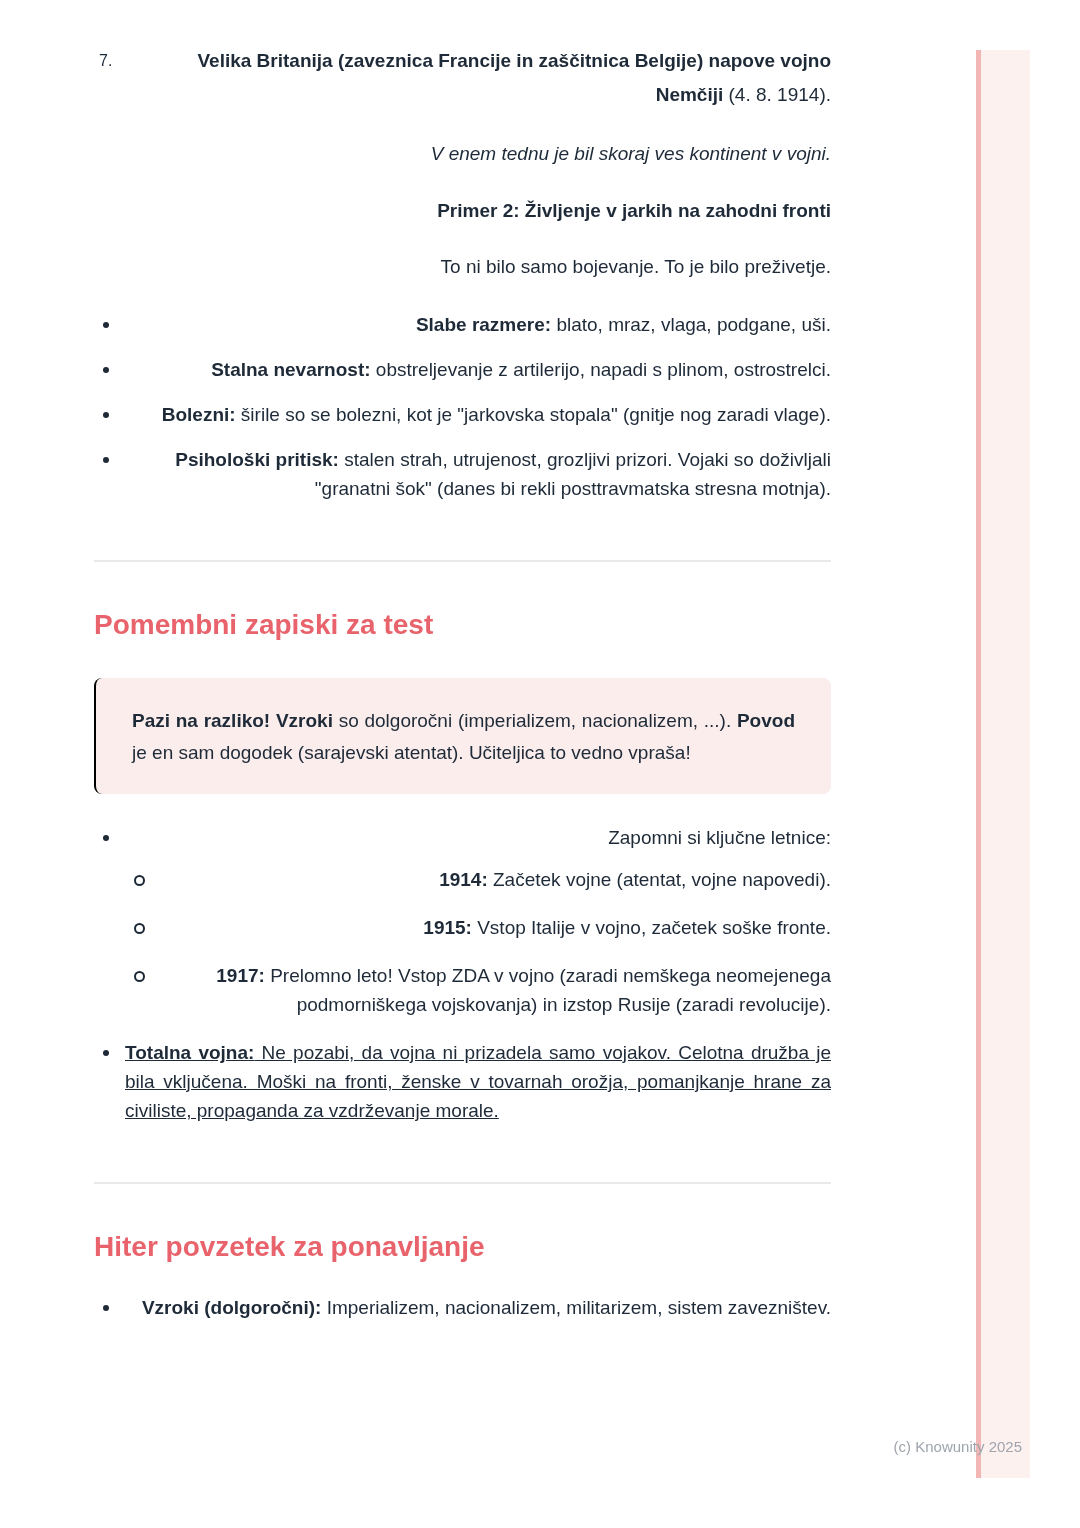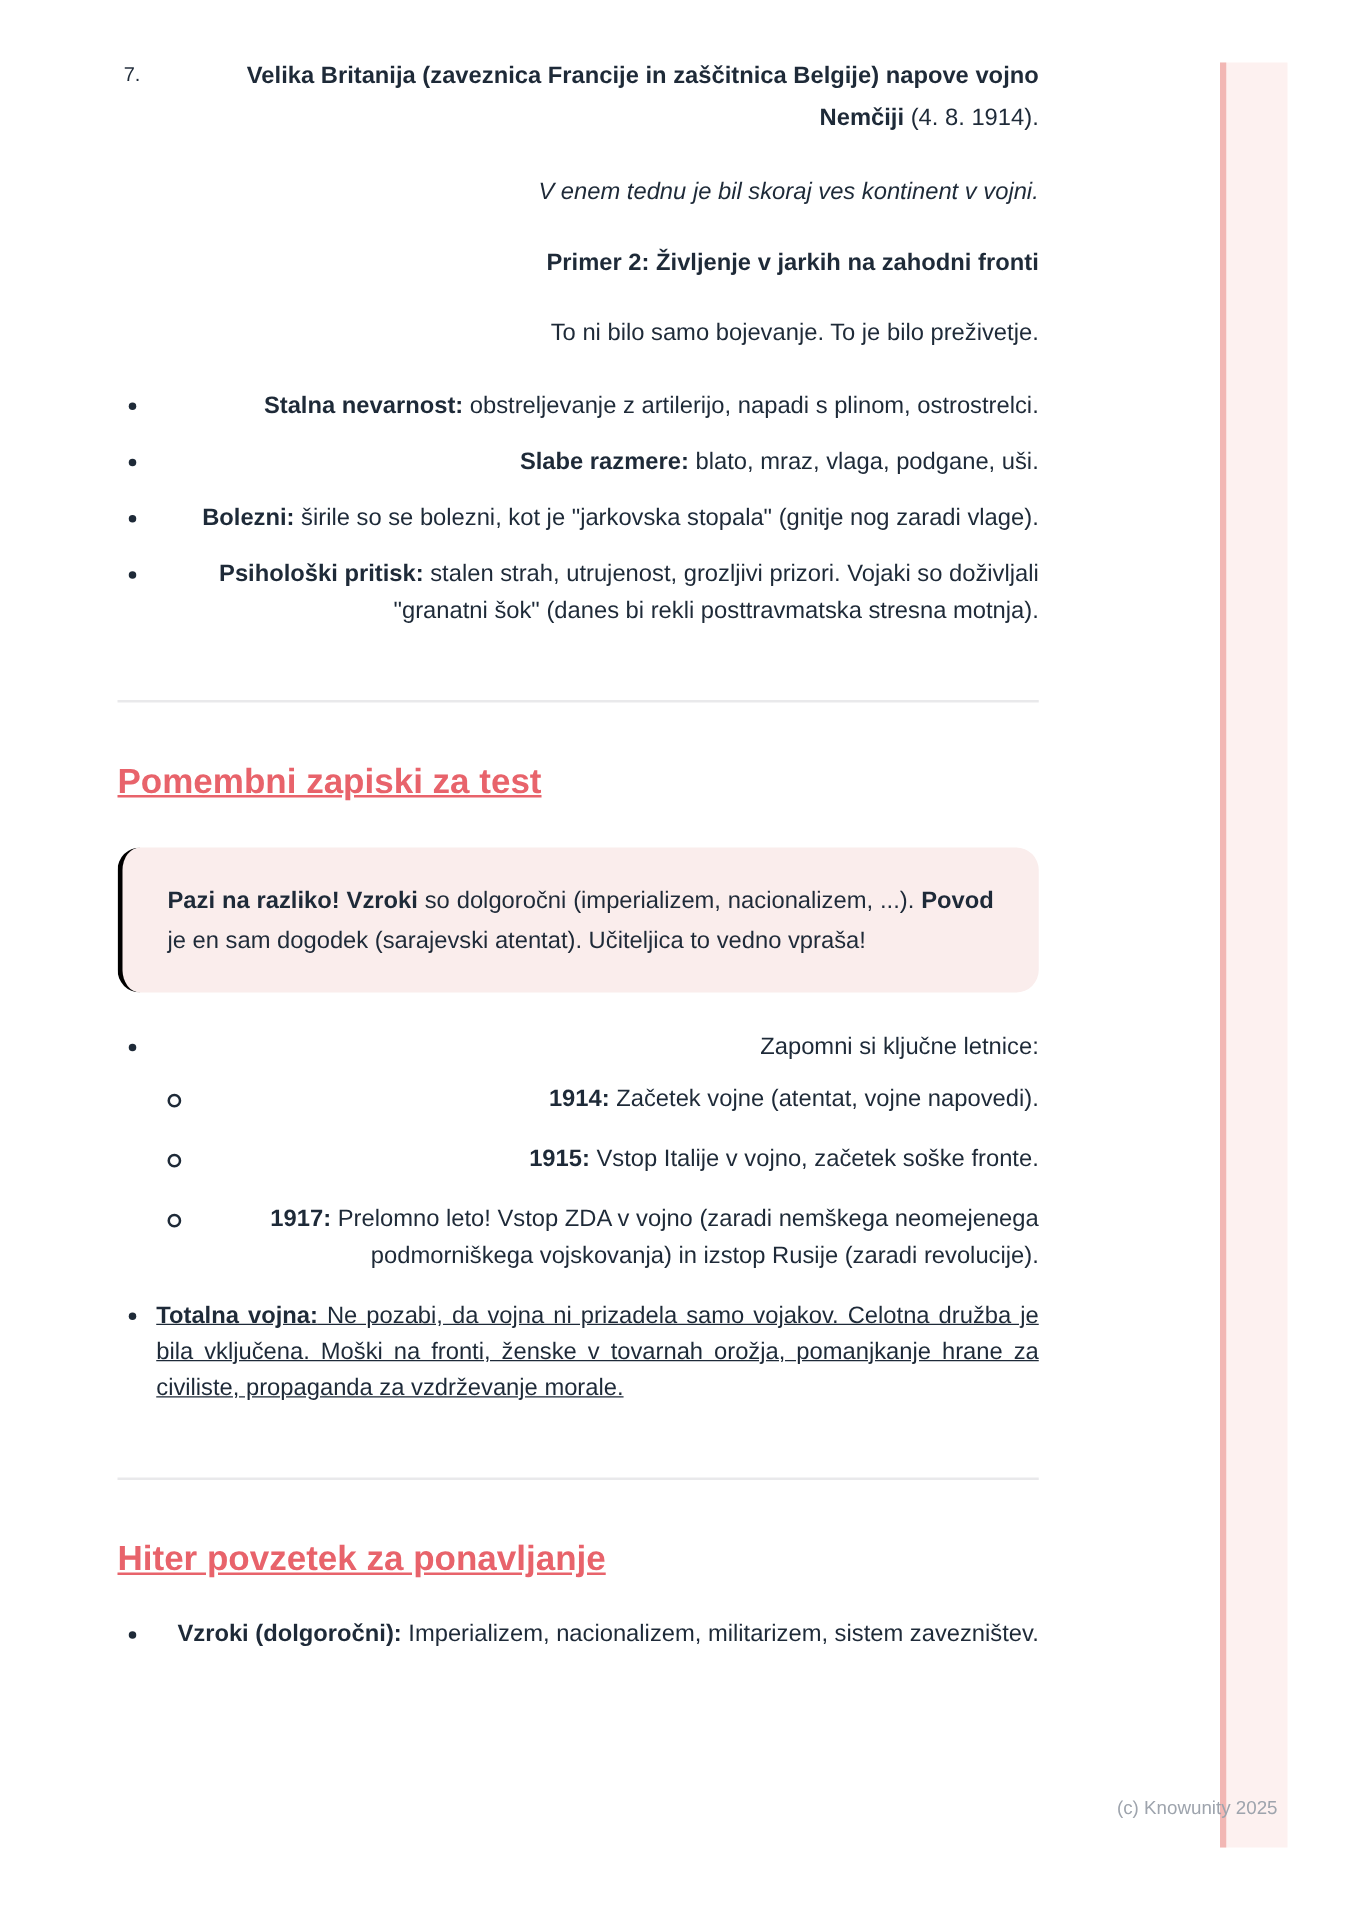--- a/index.html
+++ b/index.html
@@ -59,28 +59,27 @@
     border: 2px solid #1e2a38;
   }
 
   hr.divider { border: none; border-top: 2px solid #e9e9eb; margin-top: 57px; }
 
   h2.section-heading {
     font-size: 28px; line-height: 34px;
     font-weight: bold;
     color: #e8636b;
     margin-top: 46px;
-    text-decoration: underline;
   }
 
   .callout {
     margin-top: 36px;
     background: #faedec;
-    border-left: 4px solid #000000;
-    border-radius: 18px;
+    border-left: 2px solid #000000;
+    border-radius: 8px;
     padding: 27px 36px 25px 36px;
   }
   .callout p {
     text-align: justify;
     line-height: 32px;
   }
 
   .justify { text-align: justify; text-decoration: underline; }
 
   .footer {
@@ -106,22 +105,22 @@
       <p><strong>Velika Britanija (zaveznica Francije in zaščitnica Belgije) napove vojno Nemčiji</strong><span> (4. 8. 1914).</span></p>
     </div>
 
     <p class="italic-note">V enem tednu je bil skoraj ves kontinent v vojni.</p>
 
     <p class="subheading">Primer 2: Življenje v jarkih na zahodni fronti</p>
 
     <p class="body-p">To ni bilo samo bojevanje. To je bilo preživetje.</p>
 
     <ul class="bullets">
+      <li><strong>Slabe razmere:</strong><span> blato, mraz, vlaga, podgane, uši.</span></li>
       <li><strong>Stalna nevarnost:</strong><span> obstreljevanje z artilerijo, napadi s plinom, ostrostrelci.</span></li>
-      <li><strong>Slabe razmere:</strong><span> blato, mraz, vlaga, podgane, uši.</span></li>
       <li><strong>Bolezni:</strong><span> širile so se bolezni, kot je "jarkovska stopala" (gnitje nog zaradi vlage).</span></li>
       <li><strong>Psihološki pritisk:</strong><span> stalen strah, utrujenost, grozljivi prizori. Vojaki so doživljali "granatni šok" (danes bi rekli posttravmatska stresna motnja).</span></li>
     </ul>
 
     <hr class="divider">
 
     <h2 class="section-heading">Pomembni zapiski za test</h2>
 
     <div class="callout">
       <p><strong>Pazi na razliko! Vzroki</strong><span> so dolgoročni (imperializem, nacionalizem, ...). </span><strong>Povod</strong><span> je en sam dogodek (sarajevski atentat). Učiteljica to vedno vpraša!</span></p>

